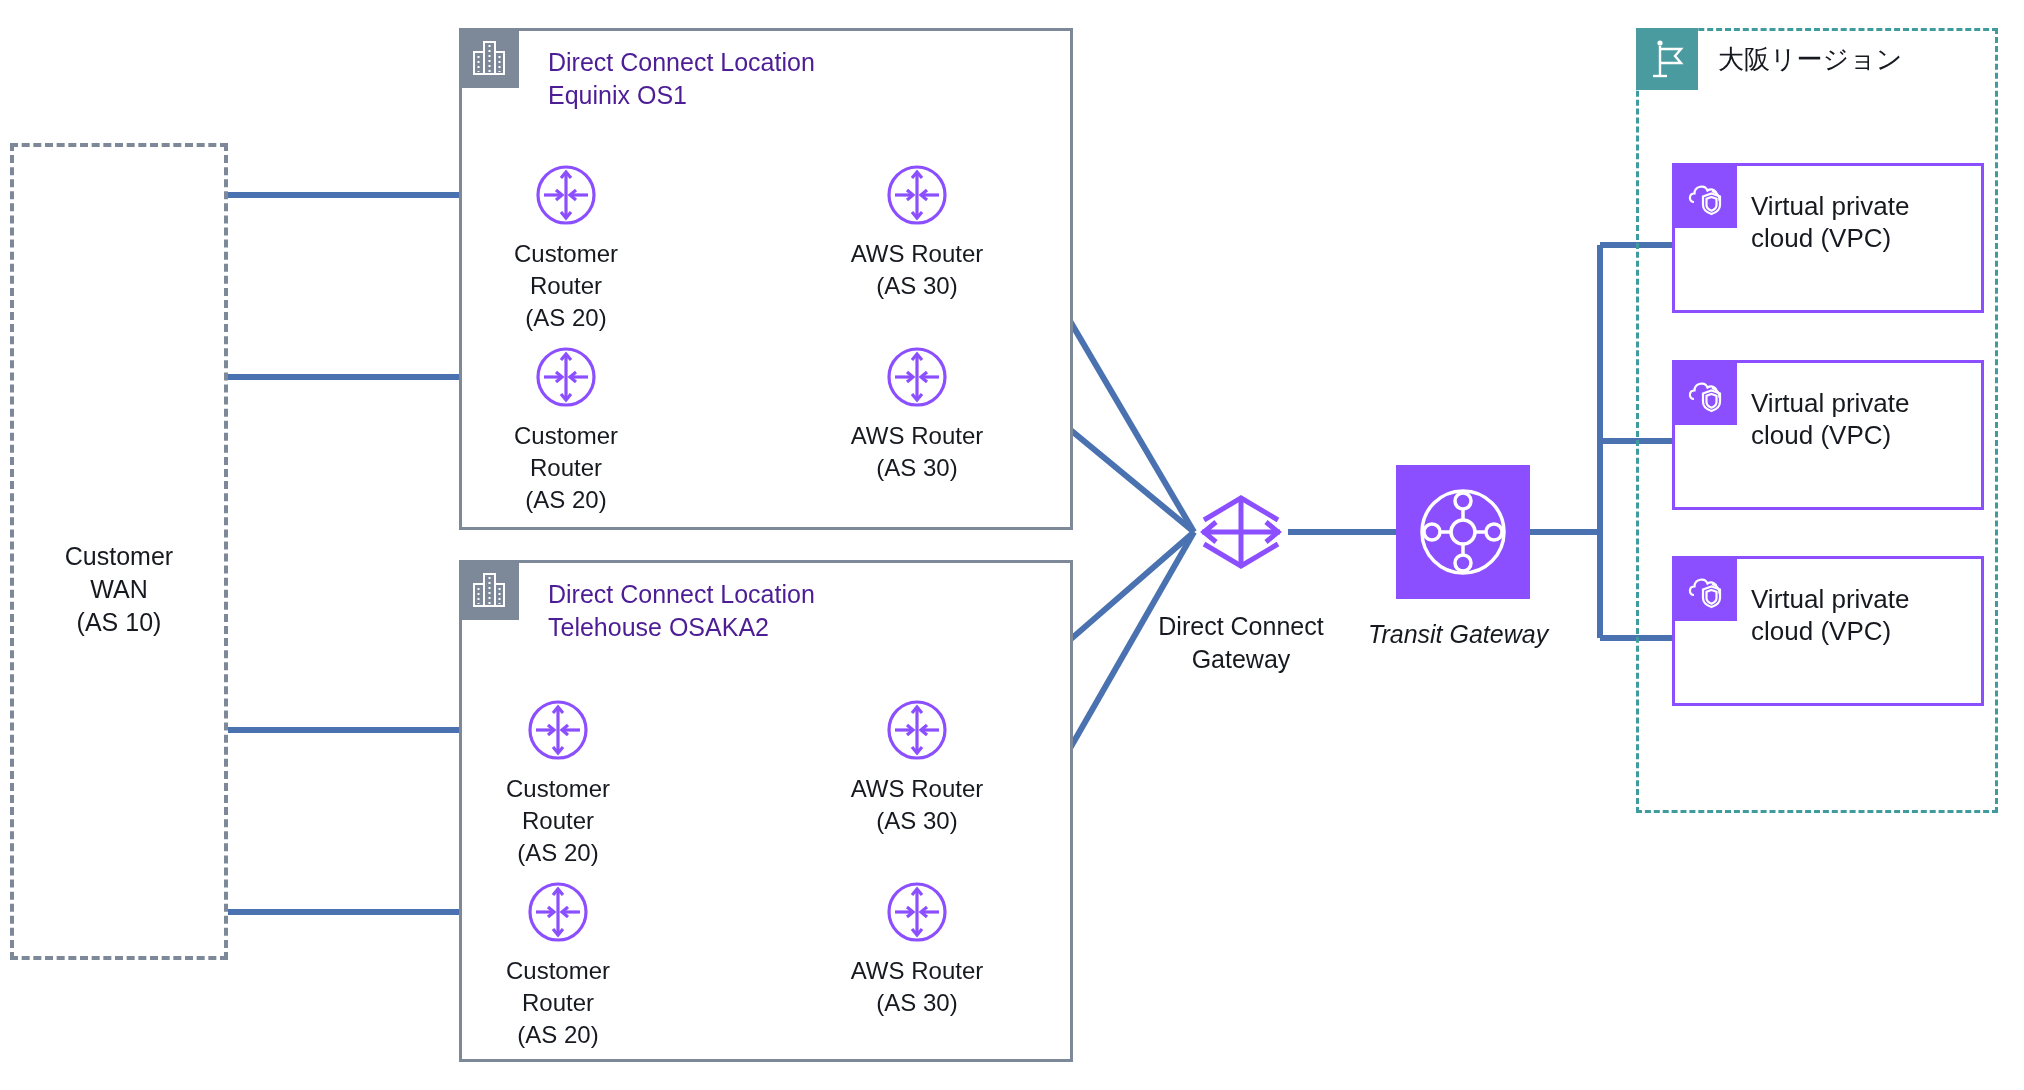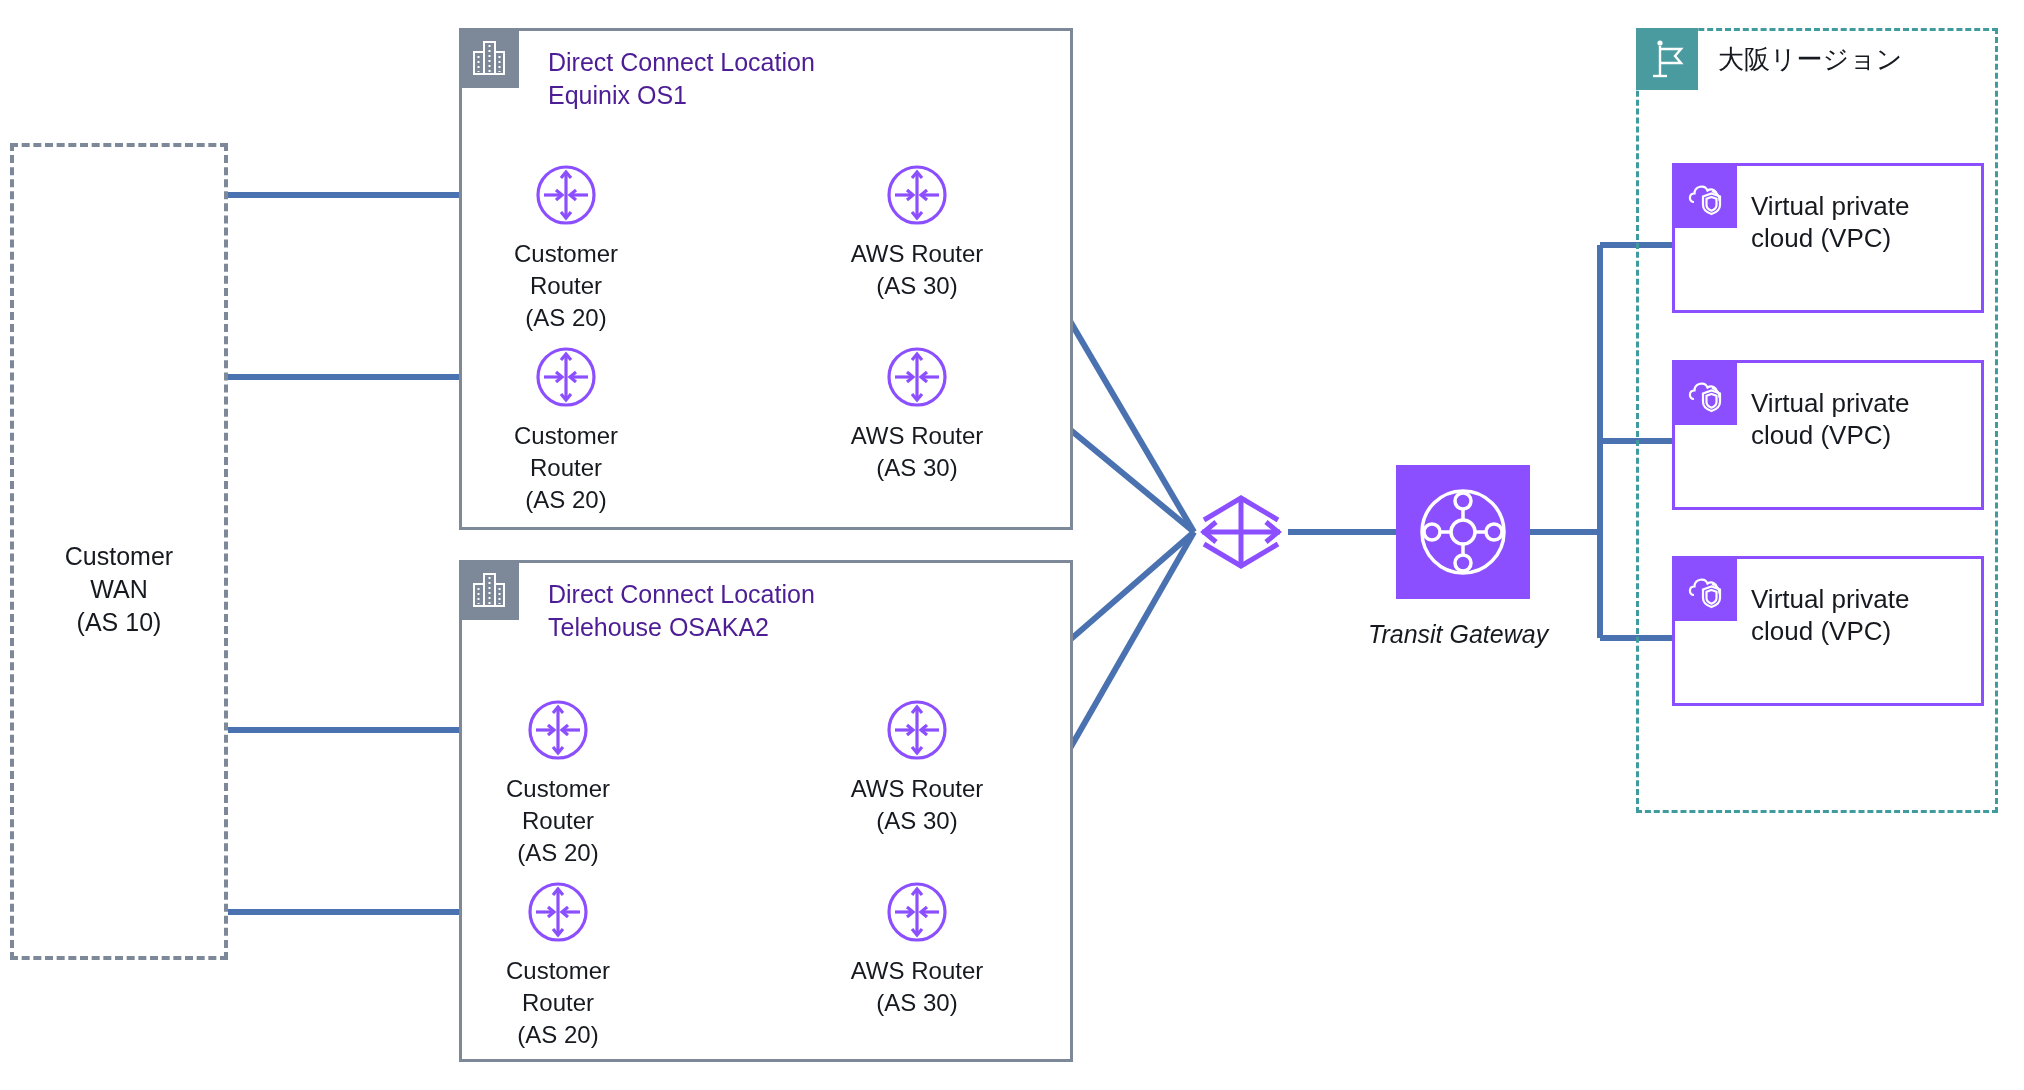--- a/index.html
+++ b/index.html
@@ -380,20 +380,22 @@
       <polyline points="10,50 47,72 84,50"></polyline>
 
       <line x1="47" y1="4" x2="47" y2="72"></line>
       <line x1="8" y1="38" x2="86" y2="38"></line>
 
       <polyline points="22,28 10,38 22,48"></polyline>
 
       <polyline points="72,28 84,38 72,48"></polyline>
     </svg>
   </div>
+  <div class="dxgw-label" style="left:1136px; top:610px; width:210px;">Direct Connect
+Gateway</div>
 
   <div class="tgw" style="left:1396px; top:465px;">
     <svg width="100" height="100" viewBox="0 0 100 100" fill="none" stroke="#ffffff" stroke-width="3.5">
       <circle cx="50" cy="50" r="41"></circle>
       <circle cx="50" cy="50" r="12"></circle>
       <circle cx="50" cy="19" r="8"></circle>
       <circle cx="50" cy="81" r="8"></circle>
       <circle cx="19" cy="50" r="8"></circle>
       <circle cx="81" cy="50" r="8"></circle>
       <line x1="50" y1="27" x2="50" y2="38"></line>

